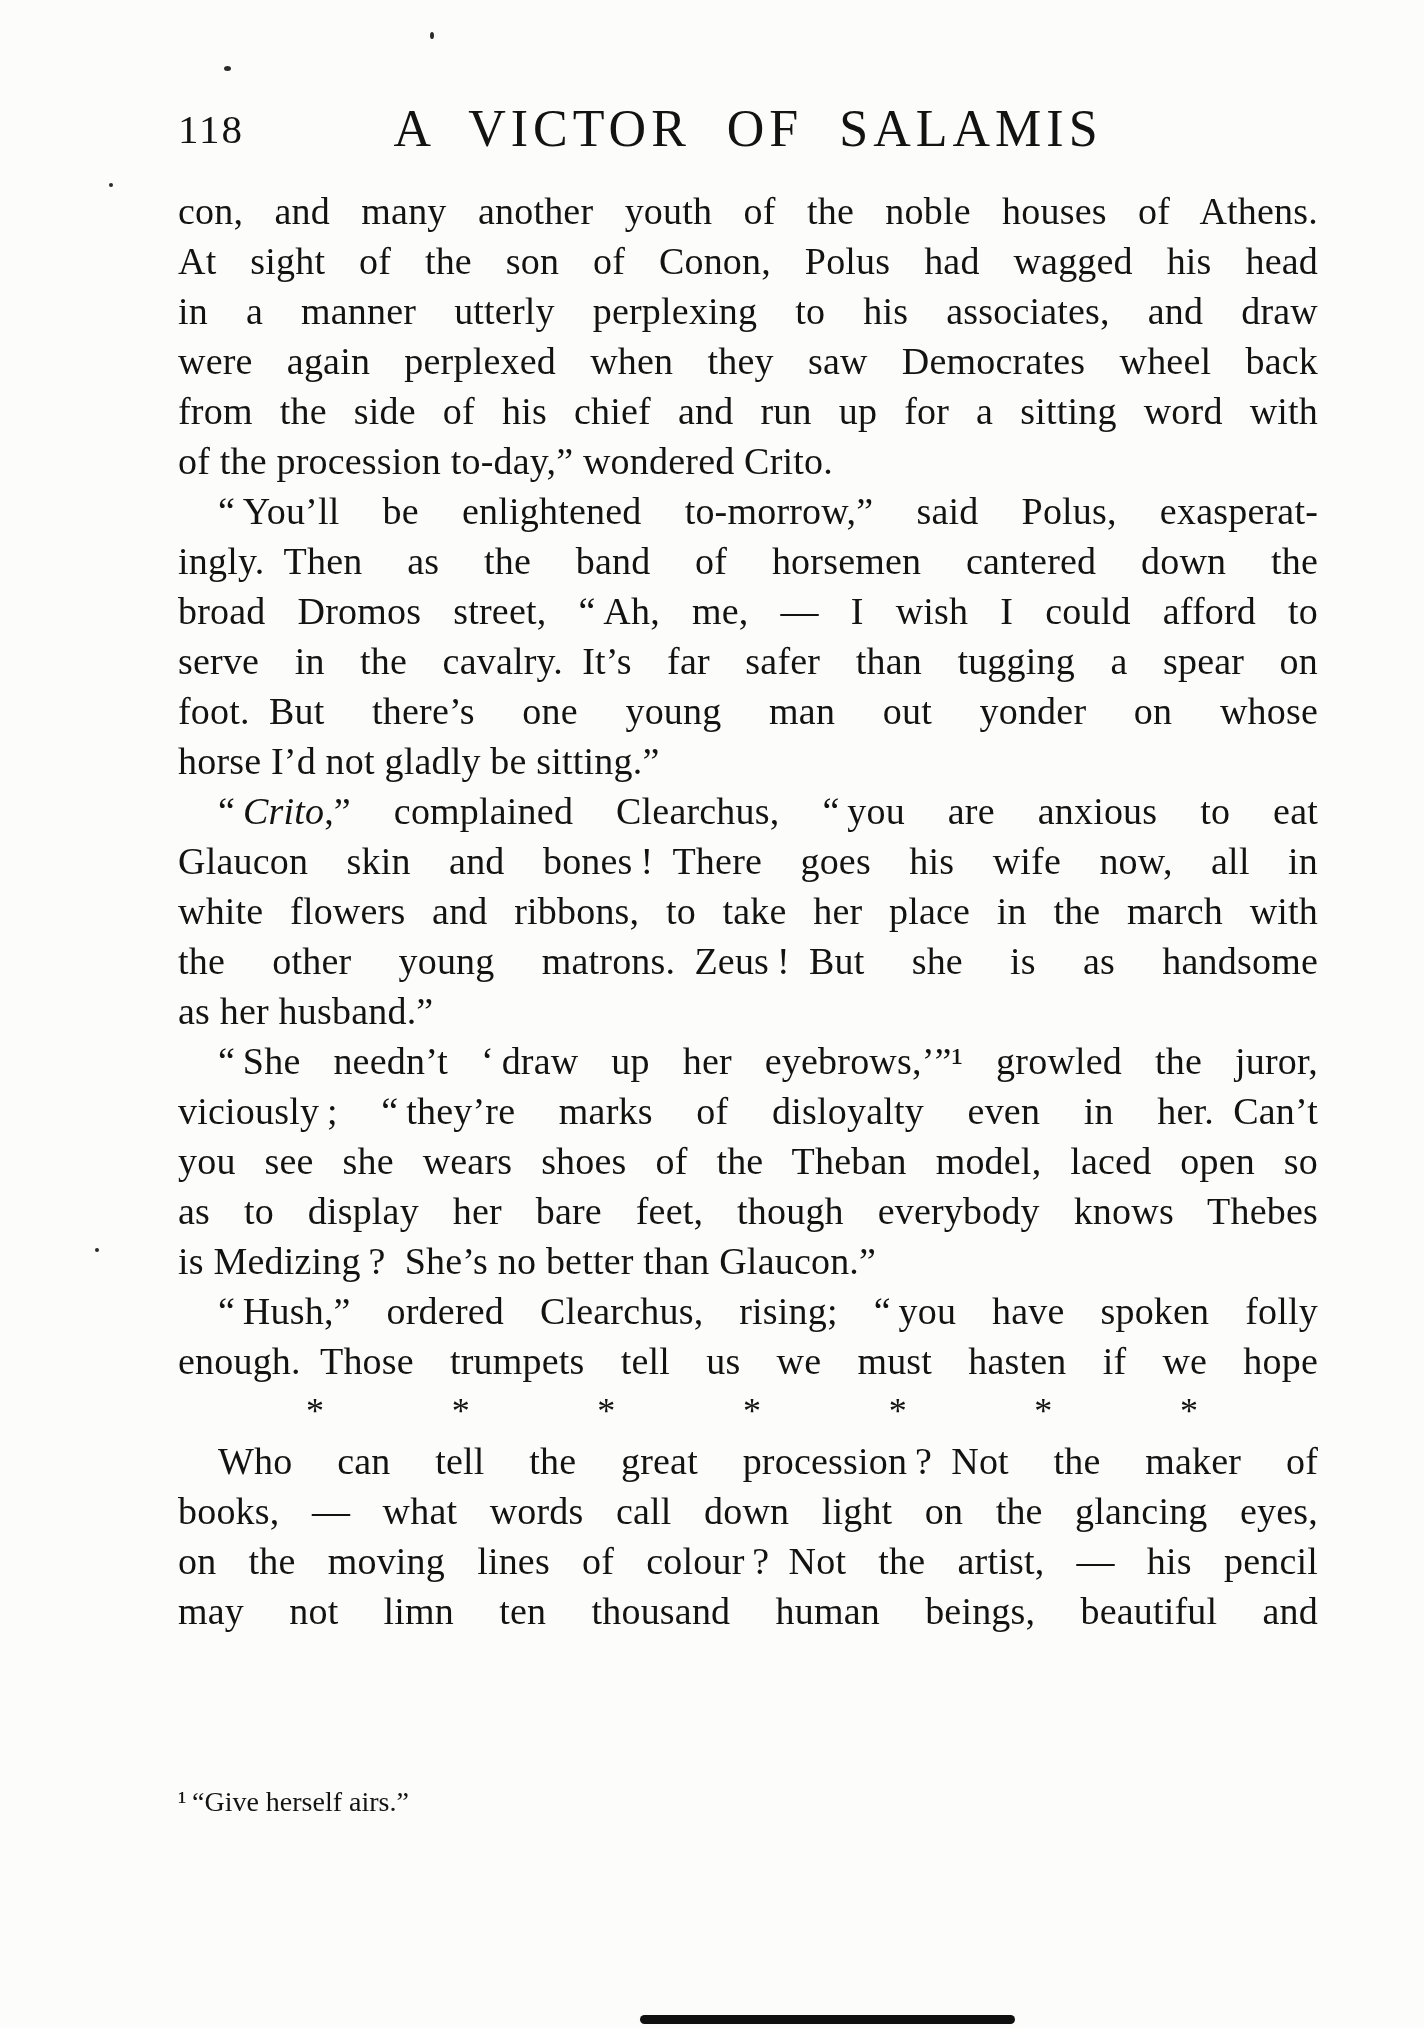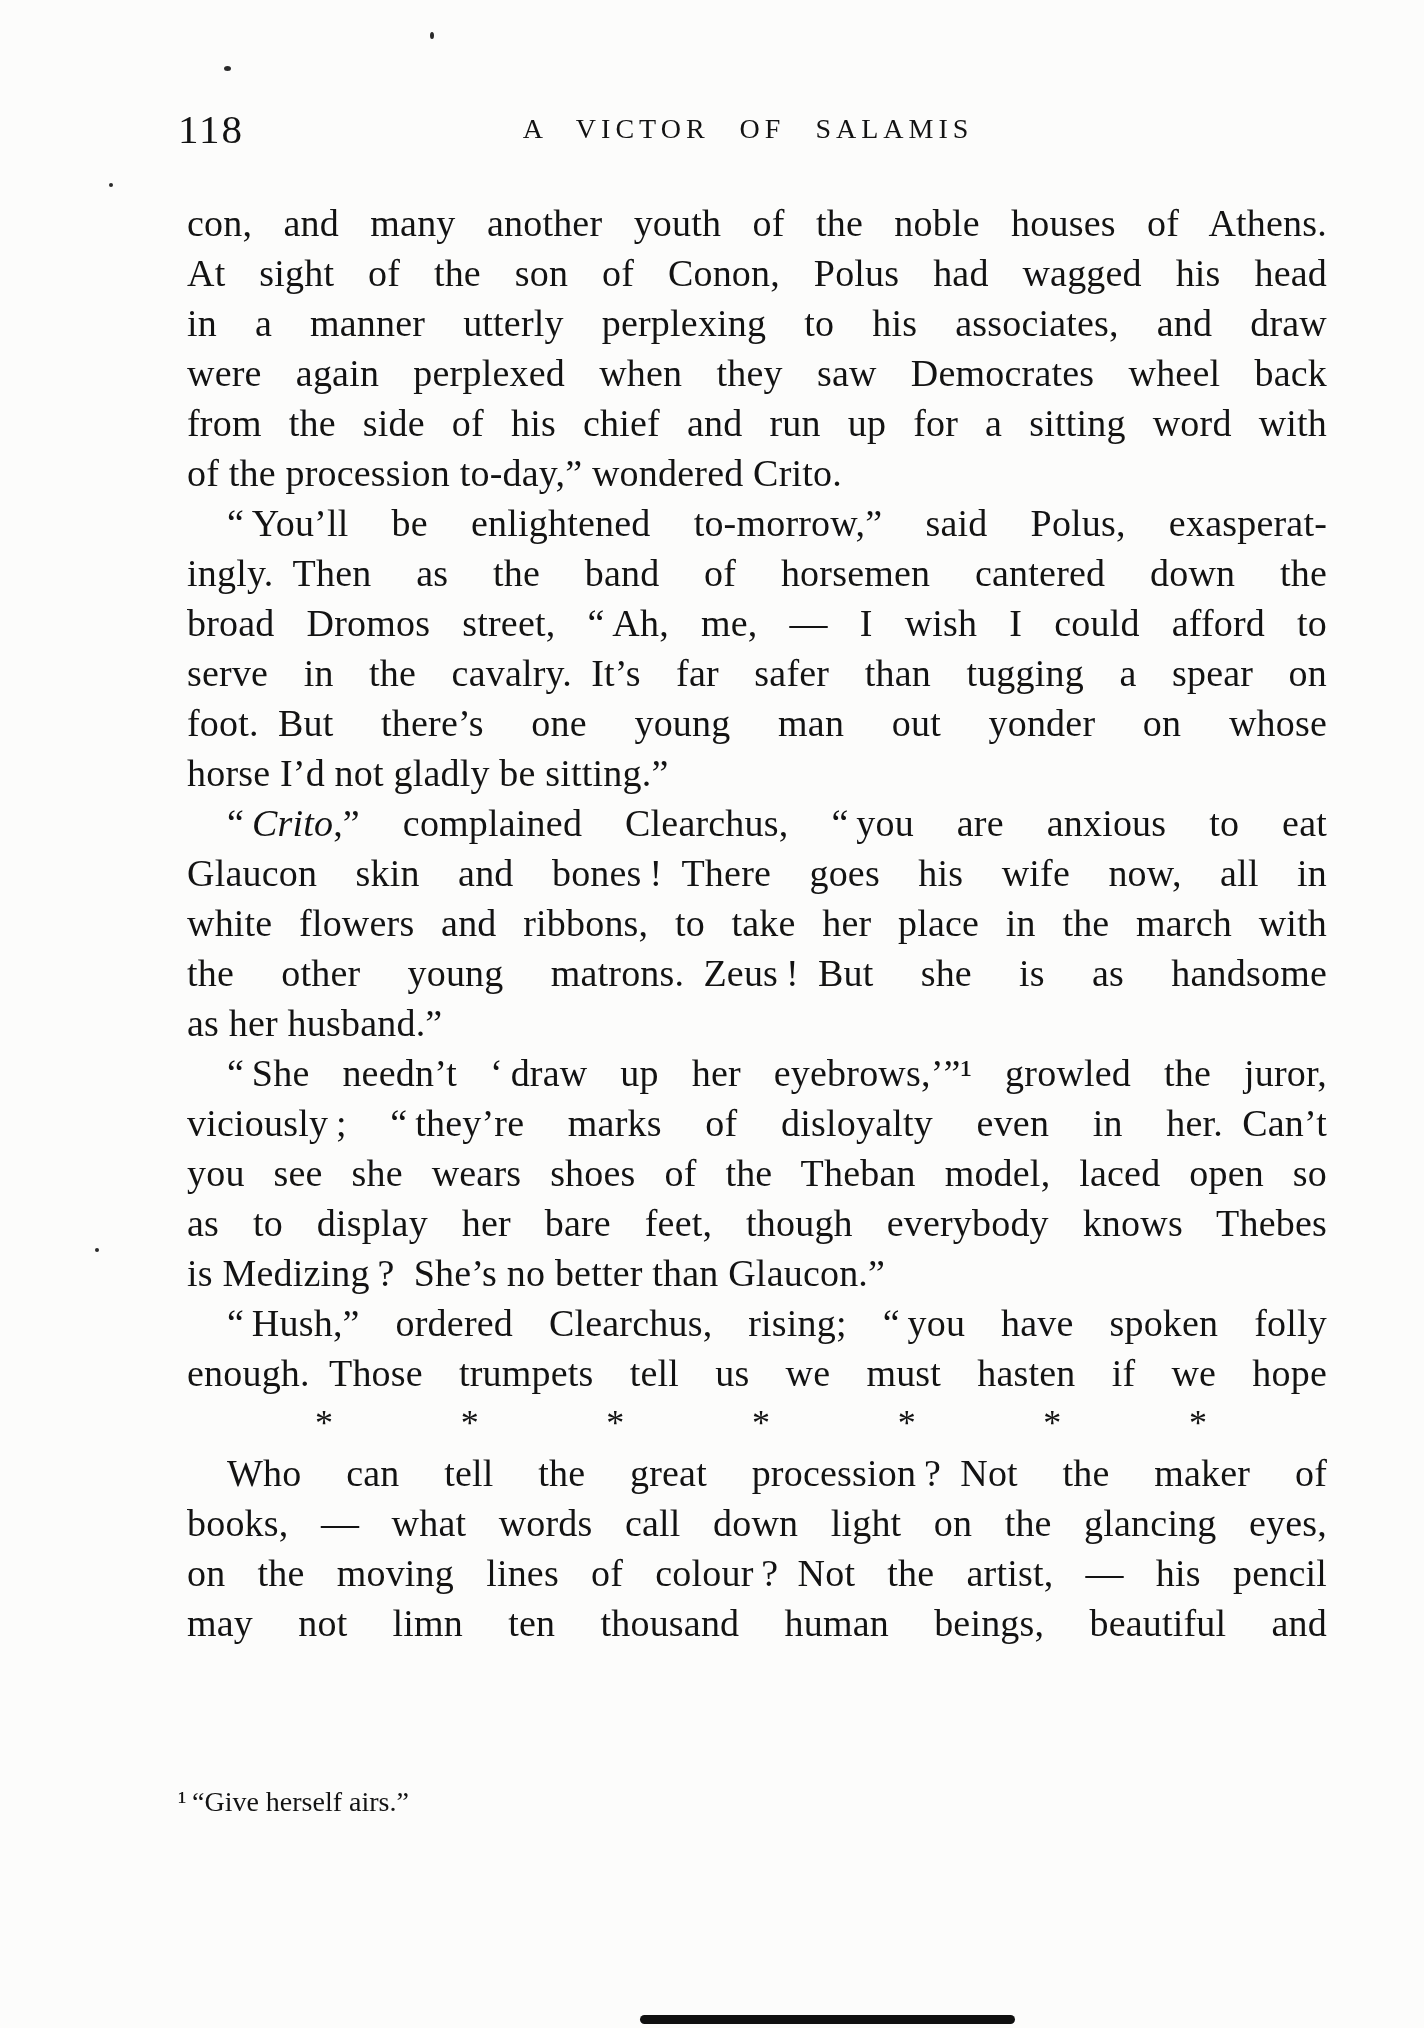--- a/index.html
+++ b/index.html
@@ -8,22 +8,22 @@
     width:1424px;height:2028px;
     margin:0 auto;
     background:var(--paper,#fcfcfb);
     color:var(--ink,#131313);
     font-family:"Liberation Serif","DejaVu Serif",serif;
     overflow:hidden;
   }
   .header{position:absolute;left:178px;top:106px;width:1140px;height:48px;}
   .pagenum{position:absolute;left:0;top:0;font-size:41px;line-height:46px;letter-spacing:2px;}
   .running-title{position:absolute;left:0;right:0;top:0;text-align:center;
-    font-size:28px;line-height:46px;letter-spacing:5px;word-spacing:18px;}
-  .body-text{position:absolute;left:178px;top:198px;width:1140px;margin-left:9px;}
+    font-size:52px;line-height:46px;letter-spacing:5px;word-spacing:18px;}
+  .body-text{position:absolute;left:178px;top:186px;width:1140px;}
   .line{
     height:50px;line-height:50px;font-size:38px;
     text-align:justify;text-align-last:justify;
     letter-spacing:0.2px;
   }
   .line.end{text-align-last:left;}
   .line.indent{text-indent:40px;}
   .sep-row{
     height:50px;line-height:50px;
     display:flex;justify-content:space-between;

